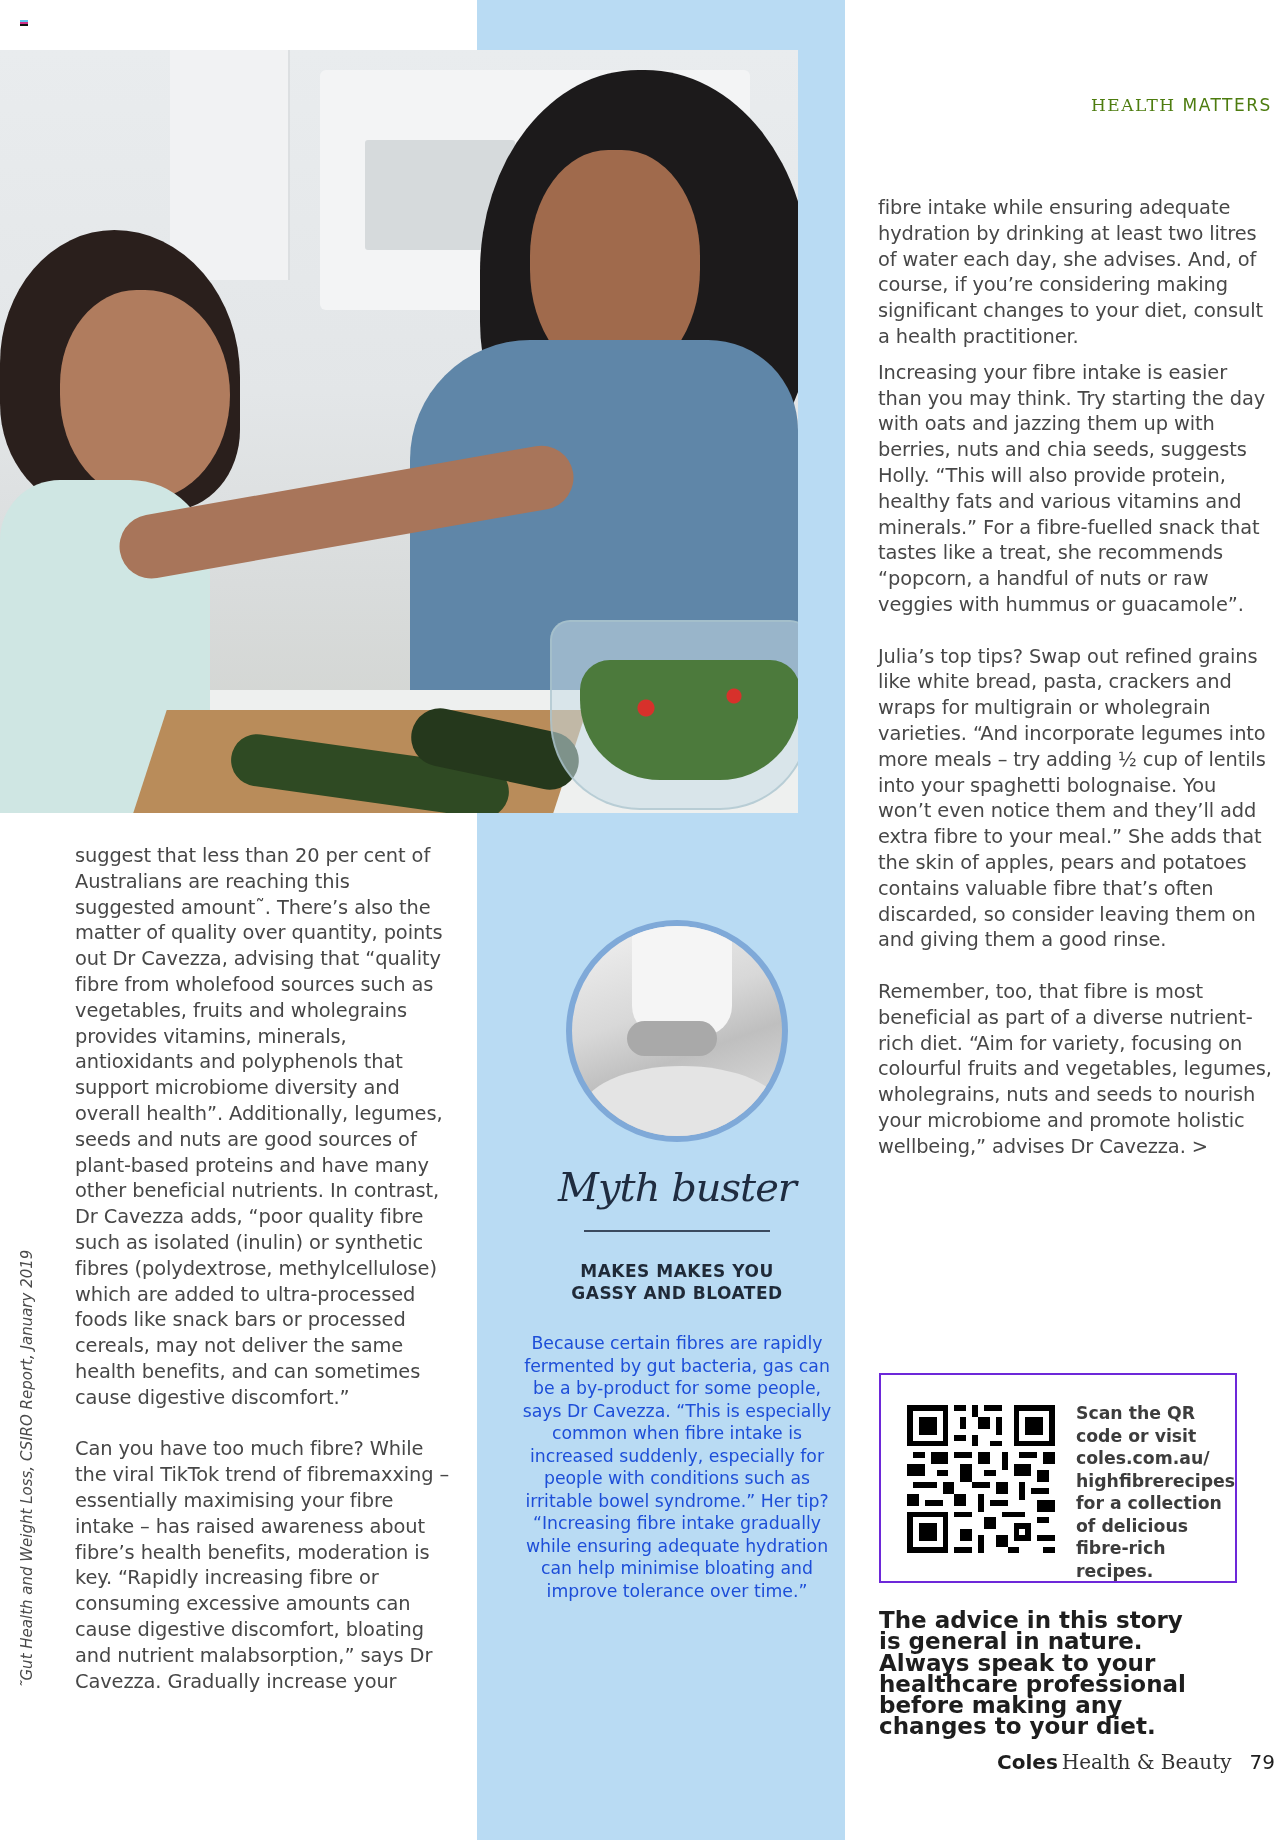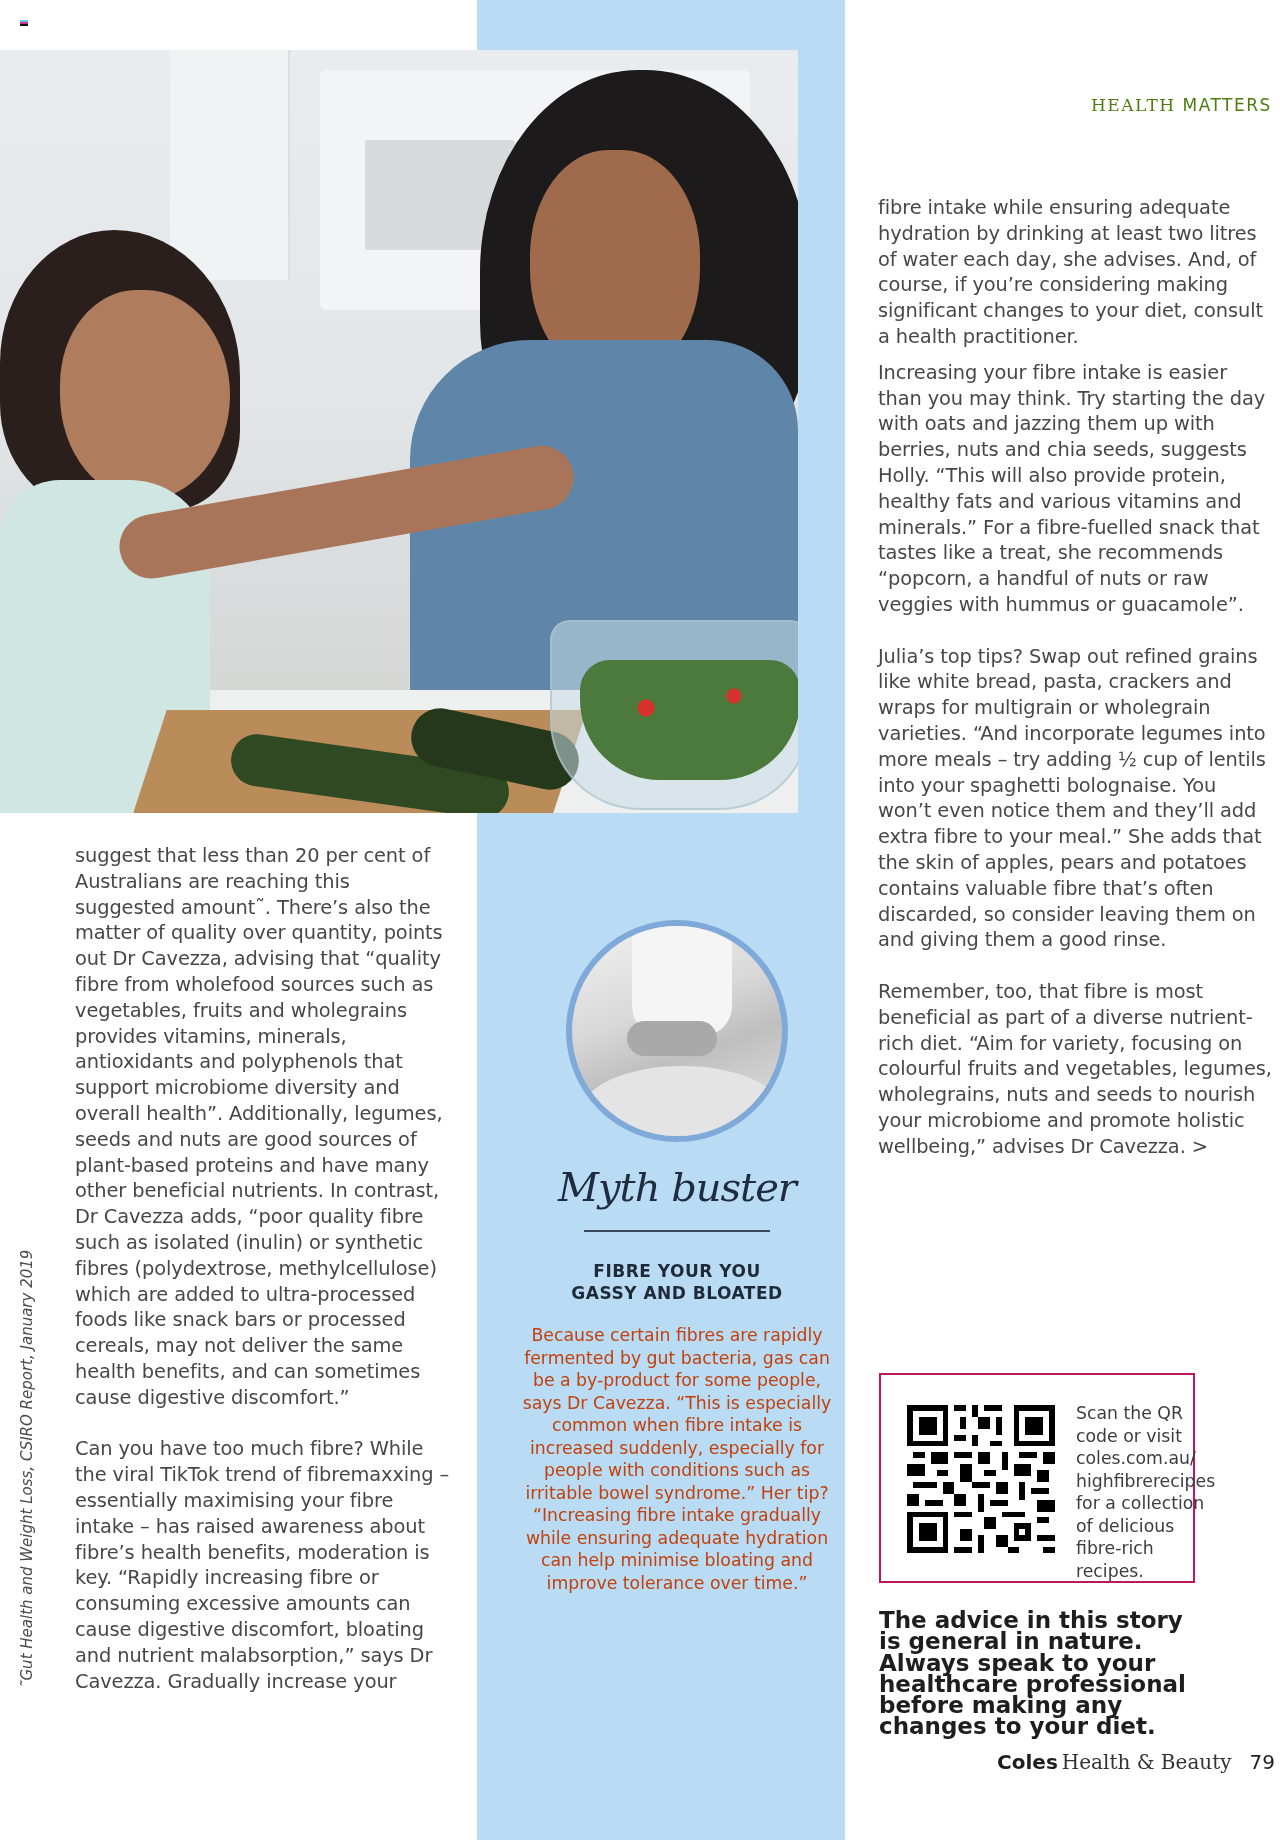--- a/index.html
+++ b/index.html
@@ -47,23 +47,23 @@
 
   .myth { position: absolute; left: 477px; top: 920px; width: 400px; text-align: center; }
   .myth .circle { width: 222px; height: 222px; margin: 0 auto; border-radius: 50%; border: 6px solid #7fa9d8; overflow: hidden; position: relative;
                   background: linear-gradient(160deg, #f2f2f2 0%, #d8d8d8 40%, #bfbfbf 60%, #e6e6e6 100%); }
   .myth .circle .torso { position: absolute; left: 60px; top: 0; width: 100px; height: 110px; background: #f5f5f5; border-radius: 0 0 30px 30px; }
   .myth .circle .hand { position: absolute; left: 55px; top: 95px; width: 90px; height: 35px; background: #a9a9a9; border-radius: 20px; }
   .myth .circle .skirt { position: absolute; left: 10px; top: 140px; width: 200px; height: 90px; background: #e4e4e4; border-radius: 50% 50% 0 0; }
   .myth-title { font-family: "DejaVu Serif", serif; font-style: italic; font-size: 40px; color: #1f2c40; margin-top: 22px; letter-spacing: -1px; }
   .myth-rule { width: 186px; height: 2px; background: #3b4a5e; margin: 20px auto 28px auto; }
   .myth-heading { font-size: 17px; font-weight: bold; color: #1f2a38; line-height: 22px; letter-spacing: 0.5px; }
-  .myth-body { font-size: 17.3px; line-height: 22.5px; color: #c2410c; margin: 20px auto 0 auto; width: 320px; }
-
-  .qr-box { position: absolute; left: 879px; top: 1373px; width: 316px; height: 210px; border: 2px solid #be185d; background: #ffffff; }
+  .myth-body { font-size: 17.3px; line-height: 22.5px; color: #1d4ed8; margin: 28px auto 0 auto; width: 320px; }
+
+  .qr-box { position: absolute; left: 879px; top: 1373px; width: 358px; height: 210px; border: 2px solid #6d28d9; background: #ffffff; font-weight: bold; }
   .qr { position: absolute; left: 26px; top: 30px; width: 148px; height: 148px; }
   .qr-text { position: absolute; left: 195px; top: 27px; font-size: 17.3px; line-height: 22.5px; color: #3d3d3d; }
 
   .disclaimer { position: absolute; left: 879px; top: 1610px; width: 320px; font-size: 23px; line-height: 21.3px; font-weight: bold; color: #1e1e1e; }
 
   .folio { position: absolute; right: 5px; top: 1750px; white-space: nowrap; font-size: 20px; color: #1e1e1e; }
   .folio .brand { font-weight: bold; font-family: "DejaVu Sans", sans-serif; }
   .folio .pub { font-family: "DejaVu Serif", serif; color: #333; margin-left: 4px; margin-top: 46px; }
   .folio .num { margin-left: 18px; font-family: "DejaVu Sans", sans-serif; }
 </style>
@@ -112,21 +112,21 @@
 
 <div class="myth">
   <div class="circle" aria-label="black-and-white photo of person holding stomach">
     <div class="torso"></div>
       <div class="skirt"></div>
       <div class="hand"></div>
   </div>
   <div class="myth-title">Myth buster</div>
   <div class="myth-rule"></div>
   <div class="myth-heading">
-    <div>FIBRE YOUR YOU</div>
+    <div>MAKES MAKES YOU</div>
     <div>GASSY AND BLOATED</div>
   </div>
   <div class="myth-body">Because certain fibres are rapidly fermented by gut bacteria, gas can be a by-product for some people, says Dr Cavezza. “This is especially common when fibre intake is increased suddenly, especially for people with conditions such as irritable bowel syndrome.” Her tip? “Increasing fibre intake gradually while ensuring adequate hydration can help minimise bloating and improve tolerance over time.”</div>
 </div>
 
 <div class="right-col body-text">
   <p style="margin-bottom:10px">fibre intake while ensuring adequate hydration by drinking at least two litres of water each day, she advises. And, of course, if you’re considering making significant changes to your diet, consult a health practitioner.</p>
   <p>Increasing your fibre intake is easier than you may think. Try starting the day with oats and jazzing them up with berries, nuts and chia seeds, suggests Holly. “This will also provide protein, healthy fats and various vitamins and minerals.” For a fibre-fuelled snack that tastes like a treat, she recommends “popcorn, a handful of nuts or raw veggies with hummus or guacamole”.</p>
   <p>Julia’s top tips? Swap out refined grains like white bread, pasta, crackers and wraps for multigrain or wholegrain varieties. “And incorporate legumes into more meals – try adding ½ cup of lentils into your spaghetti bolognaise. You won’t even notice them and they’ll add extra fibre to your meal.” She adds that the skin of apples, pears and potatoes contains valuable fibre that’s often discarded, so consider leaving them on and giving them a good rinse.</p>
   <p>Remember, too, that fibre is most beneficial as part of a diverse nutrient-rich diet. “Aim for variety, focusing on colourful fruits and vegetables, legumes, wholegrains, nuts and seeds to nourish your microbiome and promote holistic wellbeing,” advises Dr Cavezza. &gt;</p>

